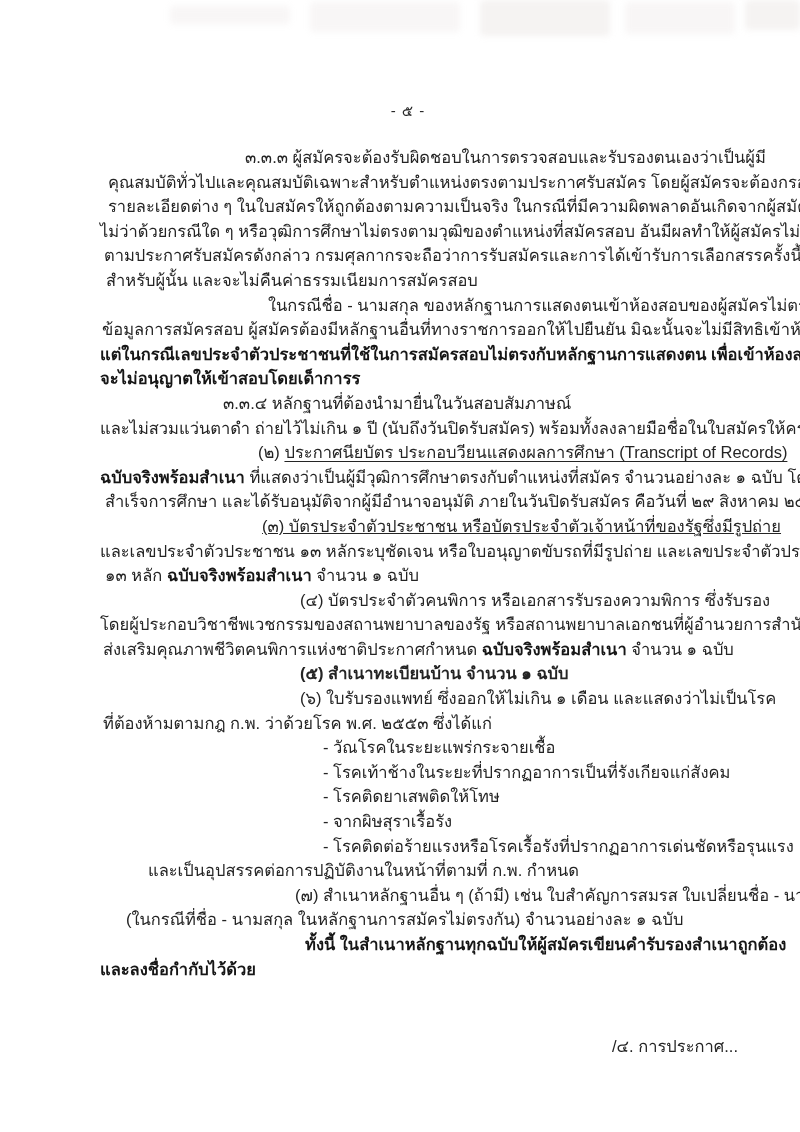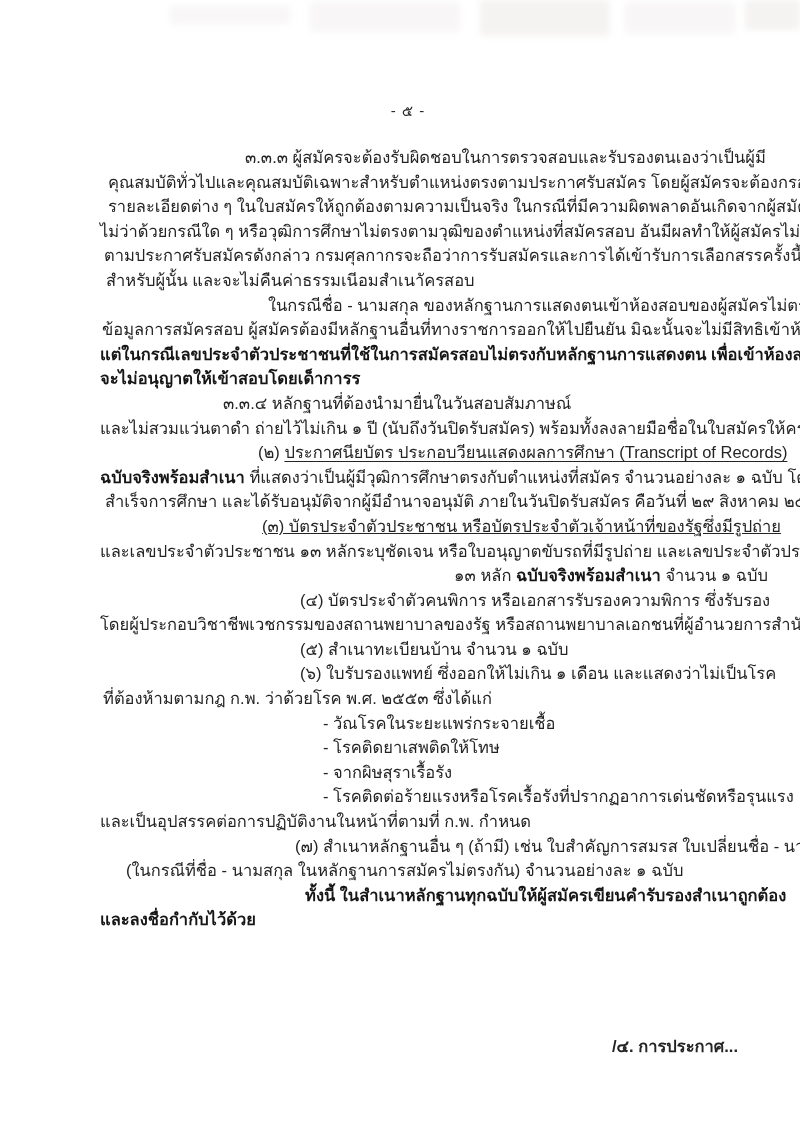--- a/index.html
+++ b/index.html
@@ -53,62 +53,63 @@
     text-underline-offset: 3px;
     text-decoration-thickness: 1px;
   }
   .page-footer {
     position: absolute;
     left: 612px;
     top: 1033px;
     font-size: 16.5px;
     color: #242424;
     white-space: pre;
-    font-weight: bold;
   }
 </style>
 </head>
 <body>
 
 <div class="scan-ghost g1"></div>
 <div class="scan-ghost g2"></div>
 <div class="scan-ghost g3"></div>
 <div class="scan-ghost g4"></div>
 <div class="scan-ghost g5"></div>
 
 <div class="page-number">- ๕ -</div>
 
 <div class="doc-body">
     <div class="doc-line" style="padding-left: 145px;"><span>๓.๓.๓ ผู้สมัครจะต้องรับผิดชอบในการตรวจสอบและรับรองตนเองว่าเป็นผู้มี</span></div>
     <div class="doc-line" style="padding-left: 8px;"><span>คุณสมบัติทั่วไปและคุณสมบัติเฉพาะสำหรับตำแหน่งตรงตามประกาศรับสมัคร โดยผู้สมัครจะต้องกรอก</span></div>
     <div class="doc-line" style="padding-left: 8px;"><span>รายละเอียดต่าง ๆ ในใบสมัครให้ถูกต้องตามความเป็นจริง ในกรณีที่มีความผิดพลาดอันเกิดจากผู้สมัคร</span></div>
     <div class="doc-line" style="padding-left: 0px;"><span>ไม่ว่าด้วยกรณีใด ๆ หรือวุฒิการศึกษาไม่ตรงตามวุฒิของตำแหน่งที่สมัครสอบ อันมีผลทำให้ผู้สมัครไม่มีสิทธิสมัคร</span></div>
     <div class="doc-line" style="padding-left: 4px;"><span>ตามประกาศรับสมัครดังกล่าว กรมศุลกากรจะถือว่าการรับสมัครและการได้เข้ารับการเลือกสรรครั้งนี้เป็นโมฆะ</span></div>
-    <div class="doc-line" style="padding-left: 6px;"><span>สำหรับผู้นั้น และจะไม่คืนค่าธรรมเนีอมสำเนาัครสอบ</span></div>
+    <div class="doc-line" style="padding-left: 6px;"><span>สำหรับผู้นั้น และจะไม่คืนค่าธรรมเนียมการสมัครสอบ</span></div>
     <div class="doc-line" style="padding-left: 168px;"><span>ในกรณีชื่อ - นามสกุล ของหลักฐานการแสดงตนเข้าห้องสอบของผู้สมัครไม่ตรงกับ</span></div>
     <div class="doc-line" style="padding-left: 2px;"><span>ข้อมูลการสมัครสอบ ผู้สมัครต้องมีหลักฐานอื่นที่ทางราชการออกให้ไปยืนยัน มิฉะนั้นจะไม่มีสิทธิเข้าห้องสอบ</span></div>
     <div class="doc-line" style="padding-left: 0px;"><span class="bold">แต่ในกรณีเลขประจำตัวประชาชนที่ใช้ในการสมัครสอบไม่ตรงกับหลักฐานการแสดงตน เพื่อเข้าห้องสอบ</span></div>
     <div class="doc-line" style="padding-left: 0px;"><span class="bold">จะไม่อนุญาตให้เข้าสอบโดยเด็าการร</span></div>
     <div class="doc-line" style="padding-left: 123px;"><span>๓.๓.๔ หลักฐานที่ต้องนำมายื่นในวันสอบสัมภาษณ์</span></div>
     <div class="doc-line" style="padding-left: 0px;"><span>และไม่สวมแว่นตาดำ ถ่ายไว้ไม่เกิน ๑ ปี (นับถึงวันปิดรับสมัคร) พร้อมทั้งลงลายมือชื่อในใบสมัครให้ครบถ้วน</span></div>
     <div class="doc-line" style="padding-left: 158px;"><span>(๒) </span><span class="underline">ประกาศนียบัตร ประกอบวียนแสดงผลการศึกษา (Transcript of Records)</span></div>
     <div class="doc-line" style="padding-left: 0px;"><span class="bold">ฉบับจริงพร้อมสำเนา</span><span> ที่แสดงว่าเป็นผู้มีวุฒิการศึกษาตรงกับตำแหน่งที่สมัคร จำนวนอย่างละ ๑ ฉบับ โดยจะต้อง</span></div>
     <div class="doc-line" style="padding-left: 5px;"><span>สำเร็จการศึกษา และได้รับอนุมัติจากผู้มีอำนาจอนุมัติ ภายในวันปิดรับสมัคร คือวันที่ ๒๙ สิงหาคม ๒๕๕๙</span></div>
     <div class="doc-line" style="padding-left: 162px; text-decoration: underline;"><span>(๓) บัตรประจำตัวประชาชน หรือบัตรประจำตัวเจ้าหน้าที่ของรัฐซึ่งมีรูปถ่าย</span></div>
     <div class="doc-line" style="padding-left: 0px;"><span>และเลขประจำตัวประชาชน ๑๓ หลักระบุชัดเจน หรือใบอนุญาตขับรถที่มีรูปถ่าย และเลขประจำตัวประชาชน</span></div>
-    <div class="doc-line" style="padding-left: 5px; text-align: right;"><span>๑๓ หลัก </span><span class="bold">ฉบับจริงพร้อมสำเนา</span><span> จำนวน ๑ ฉบับ</span></div>
+    <div class="doc-line" style="padding-left: 5px;"><span>๑๓ หลัก </span><span class="bold">ฉบับจริงพร้อมสำเนา</span><span> จำนวน ๑ ฉบับ</span></div>
     <div class="doc-line" style="padding-left: 200px;"><span>(๔) บัตรประจำตัวคนพิการ หรือเอกสารรับรองความพิการ ซึ่งรับรอง</span></div>
     <div class="doc-line" style="padding-left: 0px;"><span>โดยผู้ประกอบวิชาชีพเวชกรรมของสถานพยาบาลของรัฐ หรือสถานพยาบาลเอกชนที่ผู้อำนวยการสำนักงาน</span></div>
-    <div class="doc-line" style="padding-left: 200px;"><span>(๕) สำเนาทะเบียนบ้าน จำนวน ๑ ฉบับ</span></div>
+    <div class="doc-line" style="padding-left: 3px;"><span>ส่งเสริมคุณภาพชีวิตคนพิการแห่งชาติประกาศกำหนด </span><span class="bold">ฉบับจริงพร้อมสำเนา</span><span> จำนวน ๑ ฉบับ</span></div>
+    <div class="doc-line" style="padding-left: 200px; font-weight: bold;"><span>(๕) สำเนาทะเบียนบ้าน จำนวน ๑ ฉบับ</span></div>
     <div class="doc-line" style="padding-left: 200px;"><span>(๖) ใบรับรองแพทย์ ซึ่งออกให้ไม่เกิน ๑ เดือน และแสดงว่าไม่เป็นโรค</span></div>
     <div class="doc-line" style="padding-left: 3px;"><span>ที่ต้องห้ามตามกฎ ก.พ. ว่าด้วยโรค พ.ศ. ๒๕๕๓ ซึ่งได้แก่</span></div>
     <div class="doc-line" style="padding-left: 223px;"><span>- วัณโรคในระยะแพร่กระจายเชื้อ</span></div>
+    <div class="doc-line" style="padding-left: 223px;"><span>- โรคเท้าช้างในระยะที่ปรากฏอาการเป็นที่รังเกียจแก่สังคม</span></div>
     <div class="doc-line" style="padding-left: 223px;"><span>- โรคติดยาเสพติดให้โทษ</span></div>
     <div class="doc-line" style="padding-left: 223px;"><span>- จากผิษสุราเรื้อรัง</span></div>
     <div class="doc-line" style="padding-left: 223px;"><span>- โรคติดต่อร้ายแรงหรือโรคเรื้อรังที่ปรากฏอาการเด่นชัดหรือรุนแรง</span></div>
-    <div class="doc-line" style="padding-left: 0px;"><span>และเป็นอุปสรรคต่อการปฏิบัติงานในหน้าที่ตามที่ ก.พ. กำหนด</span></div>
+    <div class="doc-line" style="padding-left: 0px; margin-left: 48px;"><span>และเป็นอุปสรรคต่อการปฏิบัติงานในหน้าที่ตามที่ ก.พ. กำหนด</span></div>
     <div class="doc-line" style="padding-left: 195px;"><span>(๗) สำเนาหลักฐานอื่น ๆ (ถ้ามี) เช่น ใบสำคัญการสมรส ใบเปลี่ยนชื่อ - นามสกุล</span></div>
     <div class="doc-line" style="padding-left: 0px; margin-left: 26px;"><span>(ในกรณีที่ชื่อ - นามสกุล ในหลักฐานการสมัครไม่ตรงกัน) จำนวนอย่างละ ๑ ฉบับ</span></div>
     <div class="doc-line" style="padding-left: 205px;"><span class="bold">ทั้งนี้ ในสำเนาหลักฐานทุกฉบับให้ผู้สมัครเขียนคำรับรองสำเนาถูกต้อง</span></div>
     <div class="doc-line" style="padding-left: 0px;"><span class="bold">และลงชื่อกำกับไว้ด้วย</span></div>
   </div>
 
 <div class="page-footer">/๔. การประกาศ...</div>
 
 </body></html>

